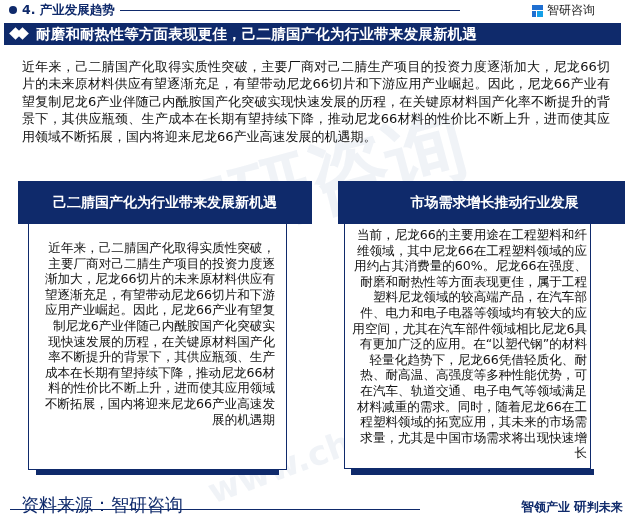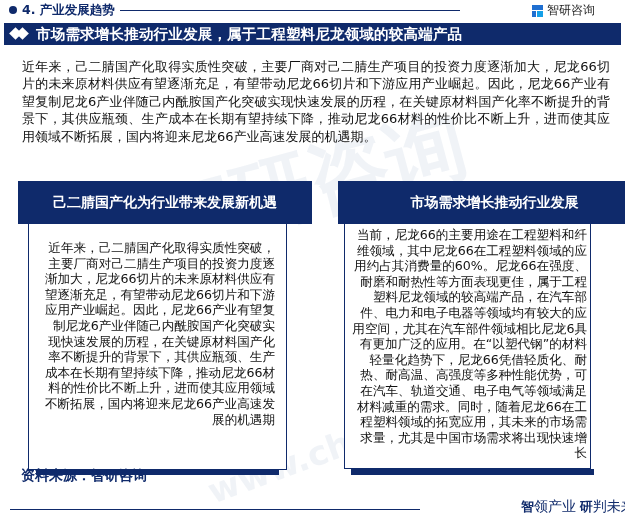--- a/index.html
+++ b/index.html
@@ -33,25 +33,25 @@
   .left-head { left: 18px; top: 181px; width: 294px; }
   .left-body { left: 28px; top: 224px; width: 259px; height: 246px; }
   .left-shadow { left: 36px; top: 469px; width: 243px; }
   .left-text { position: absolute; left: 14px; top: 16px; width: 232px; }
 
   .right-head { left: 338px; top: 181px; width: 313px; }
   .right-body { left: 344px; top: 224px; width: 247px; height: 245px; }
   .right-shadow { left: 351px; top: 469px; width: 243px; }
   .right-text { position: absolute; left: 4px; top: 3px; width: 238px; }
 
-  .footer-source { position: absolute; left: 21px; top: 467px; font-size: 14px; color: #0f2a6b; font-weight: bold; white-space: nowrap; }
+  .footer-source { position: absolute; left: 21px; top: 493px; font-size: 18px; color: #0f2a6b; font-weight: normal; white-space: nowrap; }
   .footer-rule { position: absolute; left: 10px; top: 509px; width: 410px; height: 1px; background: #0f2a6b; }
   .footer-slogan { position: absolute; left: 521px; top: 498px; font-size: 11px; color: #0f2a6b; font-weight: bold; white-space: nowrap; }
   .footer-slogan .big { font-size: 13px; }
-  .footer-slogan .small { font-size: 14px; font-weight: normal; }
+  .footer-slogan .small { font-size: 12px; font-weight: bold; }
 
   .watermark { position: absolute; color: rgba(150,170,200,0.14); font-weight: bold; pointer-events: none; white-space: nowrap; }
 </style>
 </head>
 <body>
 
 <div class="watermark" style="left:150px; top:130px; font-size:80px; transform:rotate(-15deg);">智研咨询</div>
 <div class="watermark" style="left:200px; top:420px; font-size:34px; transform:rotate(-20deg);">www.chyxx.com</div>
 
 <div class="topbar">
@@ -66,21 +66,21 @@
       </span>
     <span>智研咨询</span>
   </span>
 </div>
 
 <div class="banner">
   <span class="diamonds">
       <span class="d1"></span>
       <span class="d2"></span>
     </span>
-  <span class="banner-title">市场需求增长推动行业发展，属于工程塑料尼龙领域的较高端产品</span>
+  <span class="banner-title">耐磨和耐热性等方面表现更佳，己二腈国产化为行业带来发展新机遇</span>
 </div>
 
 <p class="intro">近年来，己二腈国产化取得实质性突破，主要厂商对己二腈生产项目的投资力度逐渐加大，尼龙66切片的未来原材料供应有望逐渐充足，有望带动尼龙66切片和下游应用产业崛起。因此，尼龙66产业有望复制尼龙6产业伴随己内酰胺国产化突破实现快速发展的历程，在关键原材料国产化率不断提升的背景下，其供应瓶颈、生产成本在长期有望持续下降，推动尼龙66材料的性价比不断上升，进而使其应用领域不断拓展，国内将迎来尼龙66产业高速发展的机遇期。</p>
 
 <div class="card-head left-head">
   <span>己二腈国产化为行业带来发展新机遇</span>
 </div>
 <div class="card-shadow left-shadow"></div>
 <div class="card-body left-body">
   <p class="card-text left-text">近年来，己二腈国产化取得实质性突破，主要厂商对己二腈生产项目的投资力度逐渐加大，尼龙66切片的未来原材料供应有望逐渐充足，有望带动尼龙66切片和下游应用产业崛起。因此，尼龙66产业有望复制尼龙6产业伴随己内酰胺国产化突破实现快速发展的历程，在关键原材料国产化率不断提升的背景下，其供应瓶颈、生产成本在长期有望持续下降，推动尼龙66材料的性价比不断上升，进而使其应用领域不断拓展，国内将迎来尼龙66产业高速发展的机遇期</p>

